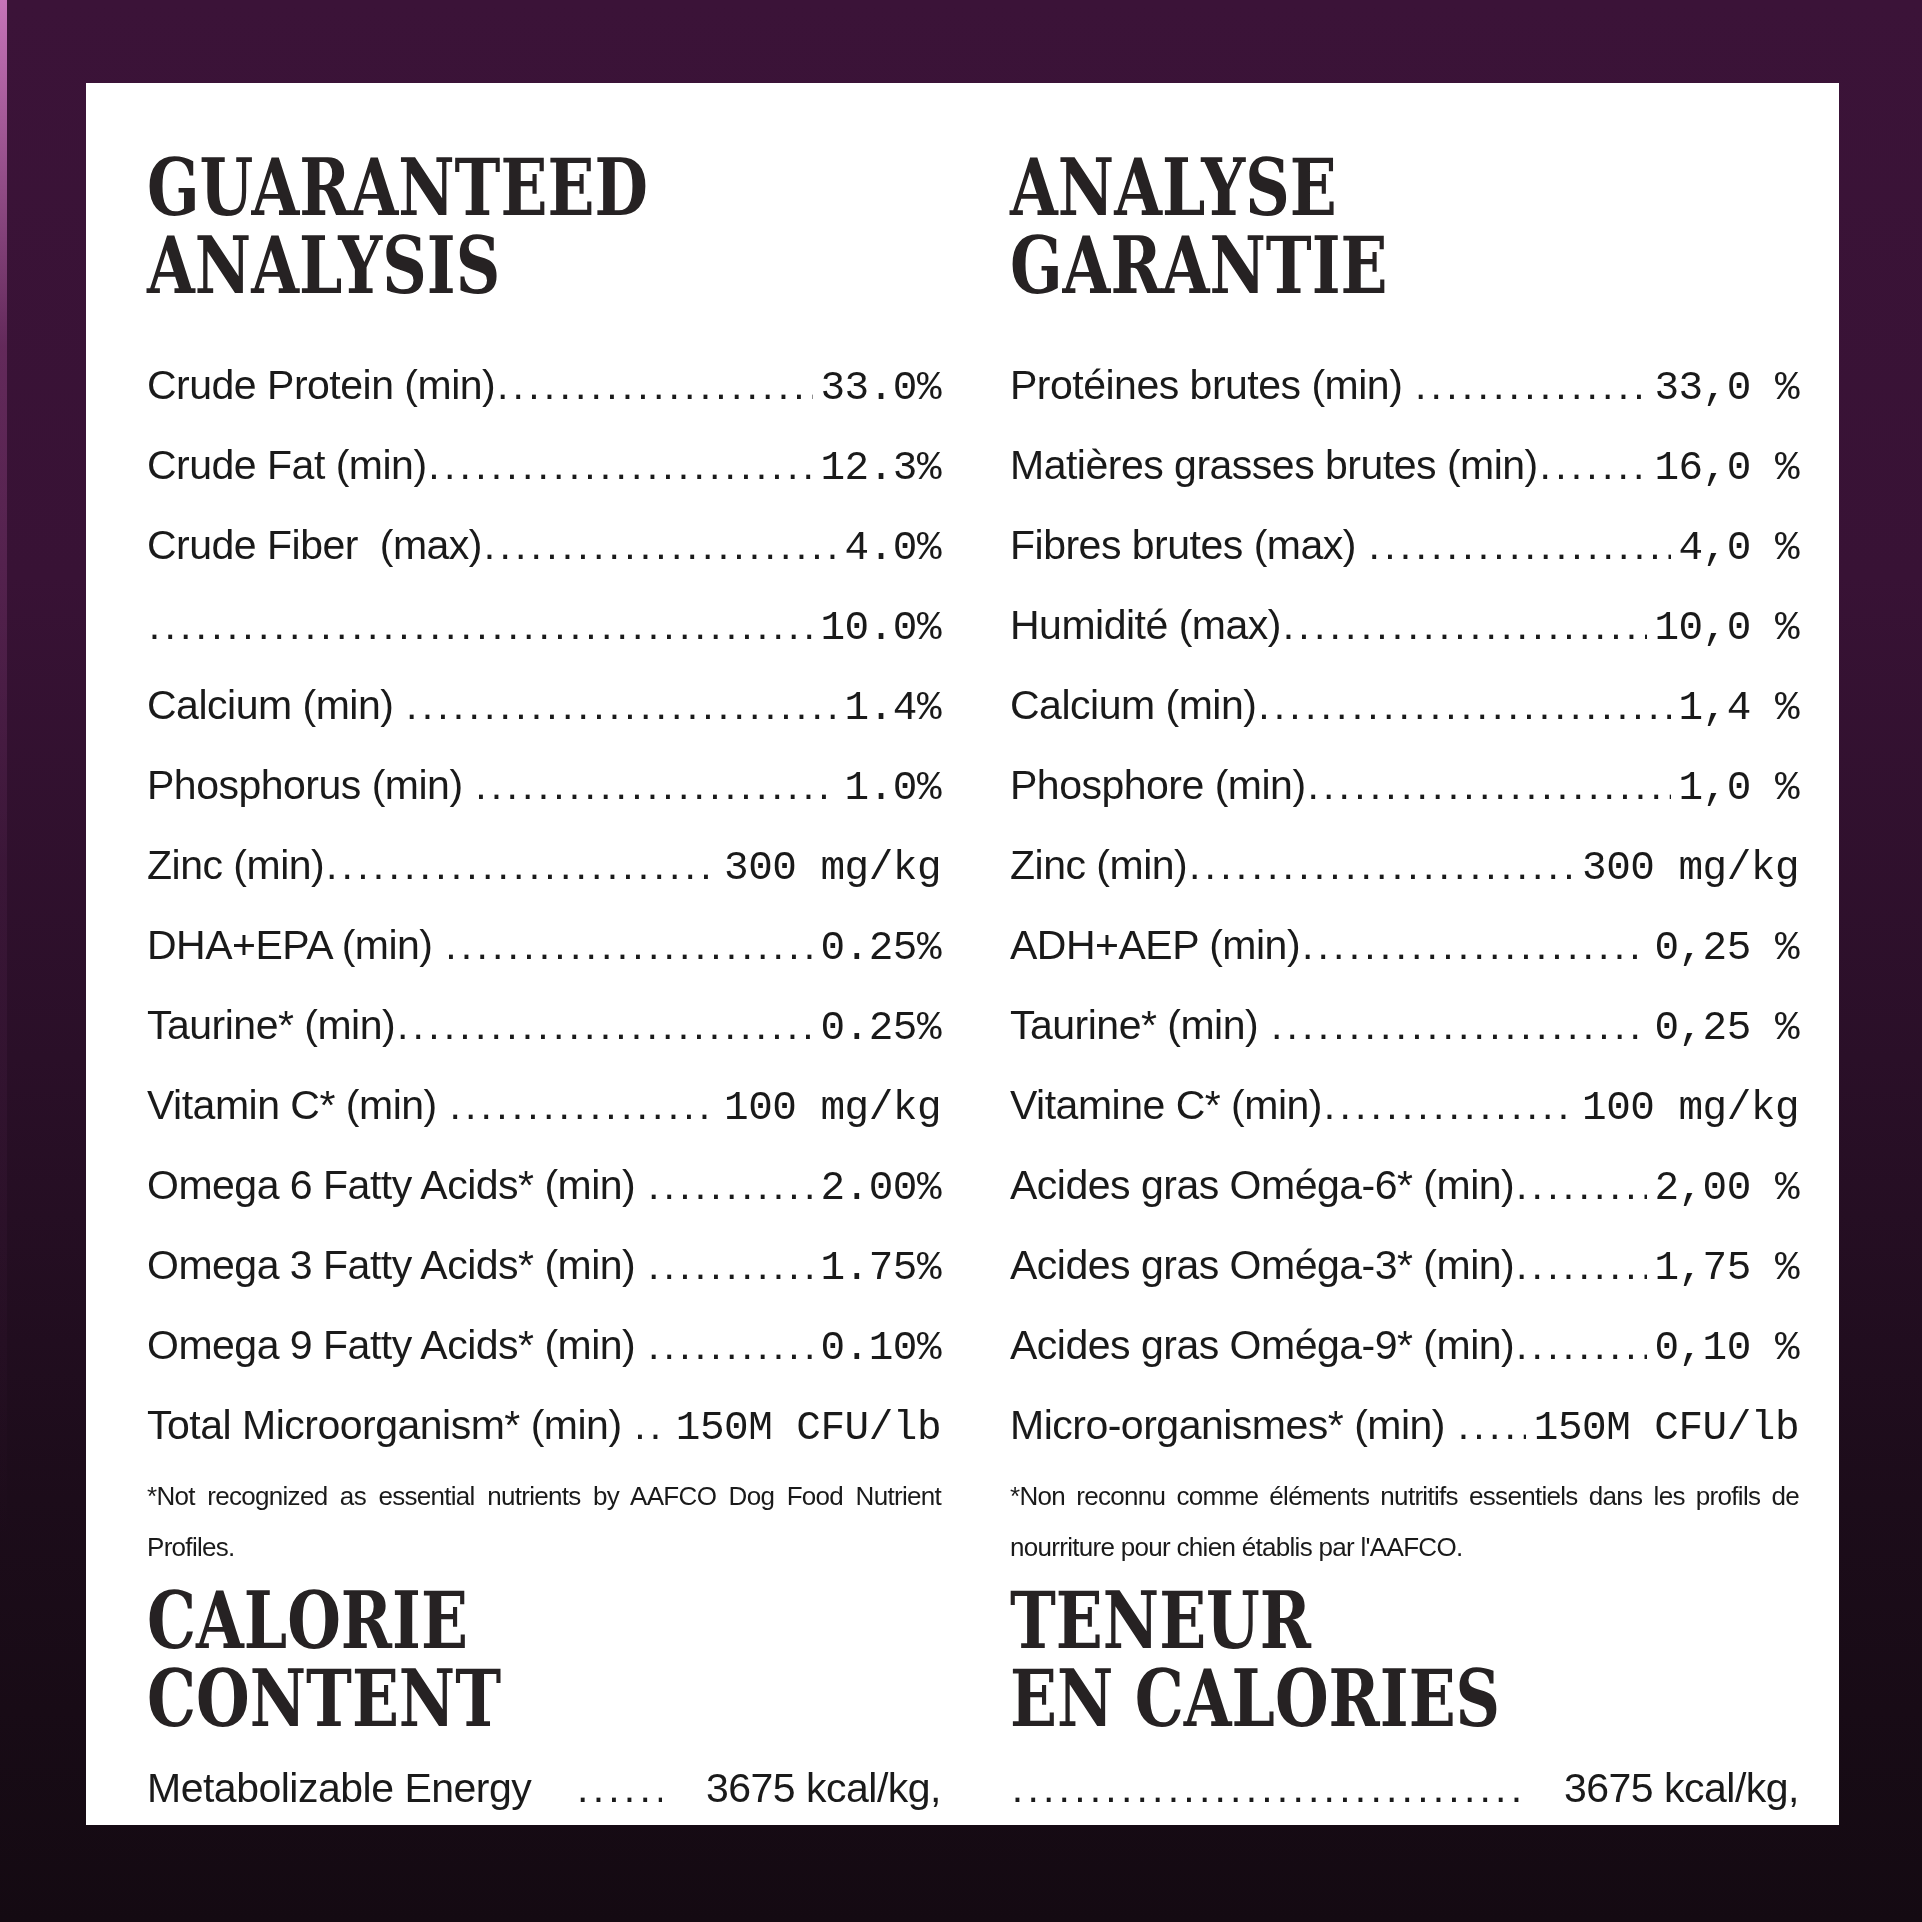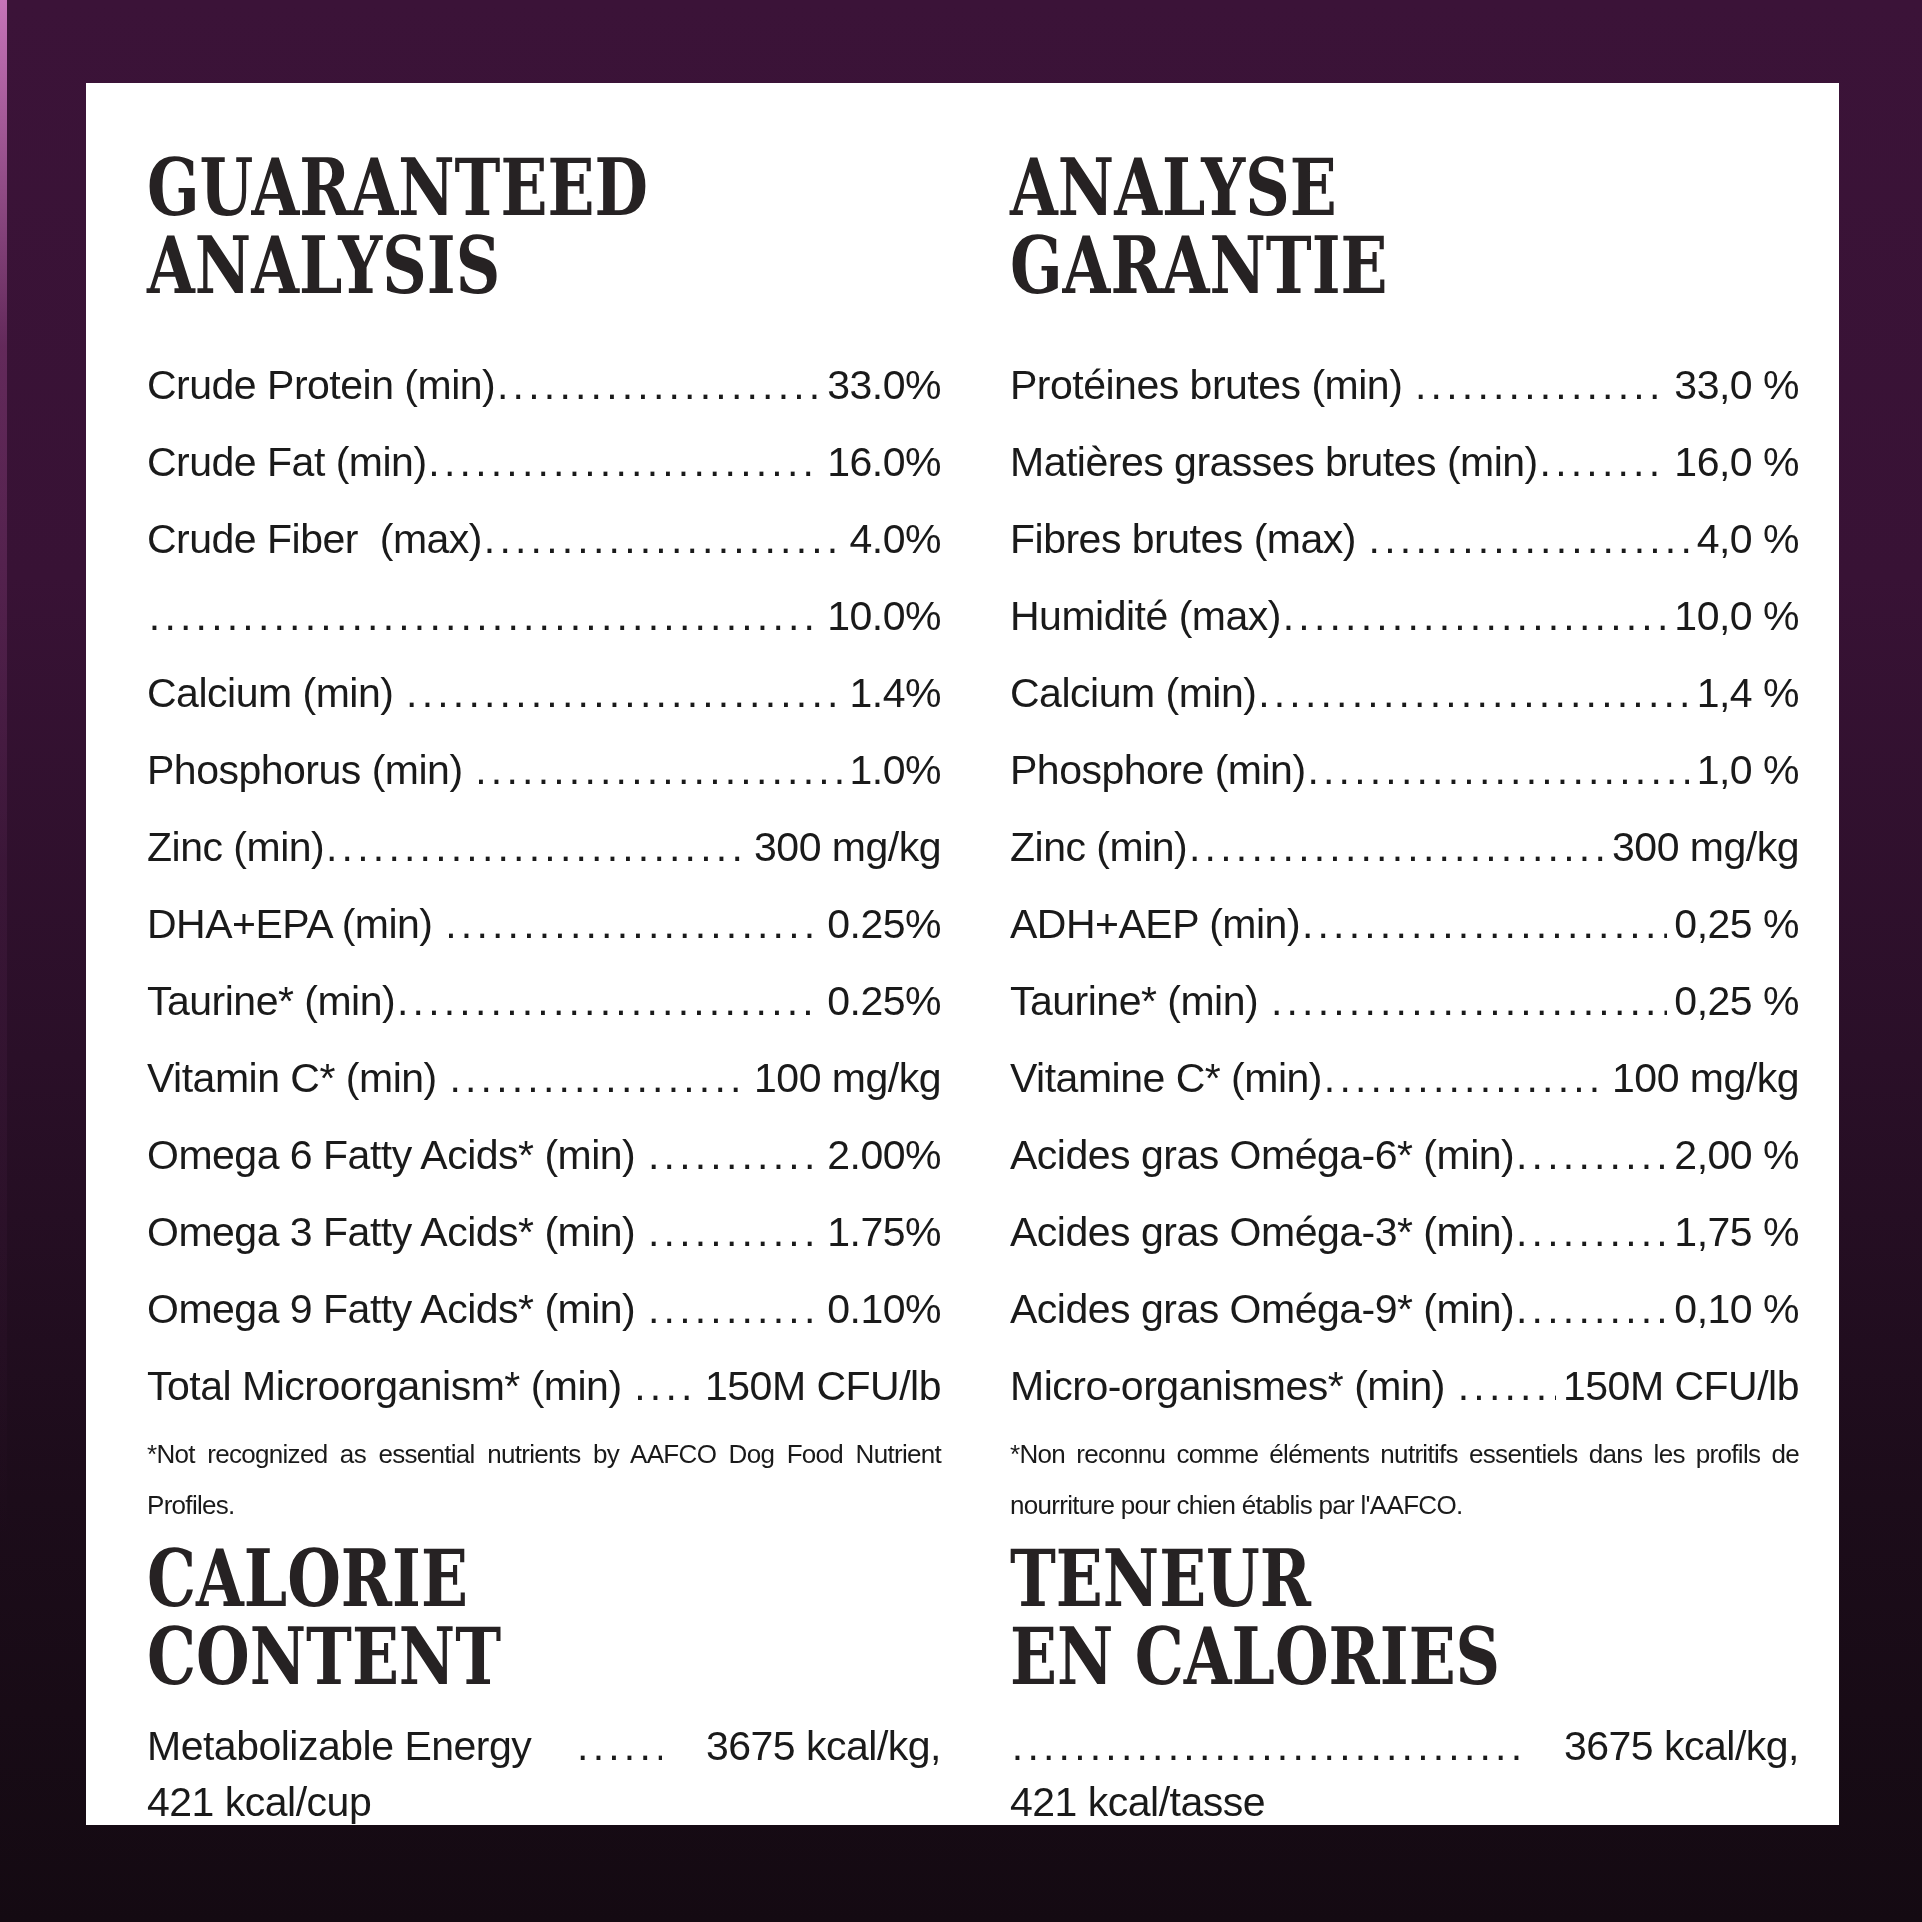--- a/index.html
+++ b/index.html
@@ -59,21 +59,21 @@
   .row .dots {
     flex: 1 1 auto;
     overflow: hidden;
     min-width: 22px;
     margin: 0 7.4px 0 1.8px;
   }
   .row .dots::after {
     content: "..................................................................................................................";
     letter-spacing: 4.2px;
   }
-  .row .val { flex: 0 0 auto; }
+  .row .val { flex: 0 0 auto; font-family: Liberation Mono, monospace; }
   .footnote {
     margin: 3.7px 0 0 0;
     font-size: 26px;
     line-height: 51px;
     letter-spacing: -0.7px;
     text-align: justify;
   }
   .calorie-title { margin: 9.2px 0 22px 0; }
   .energy-line1 {
     display: flex;
@@ -115,21 +115,21 @@
 
       <div class="rows">
         <div class="row">
             <span class="lbl">Crude Protein (min)</span>
             <span class="dots"></span>
             <span class="val">33.0%</span>
           </div>
         <div class="row">
             <span class="lbl">Crude Fat (min)</span>
             <span class="dots"></span>
-            <span class="val">16.0%</span>
+            <span class="val">12.3%</span>
           </div>
         <div class="row">
             <span class="lbl">Crude Fiber  (max)</span>
             <span class="dots"></span>
             <span class="val">4.0%</span>
           </div>
         <div class="row">
             <span class="dots"></span>
             <span class="val">10.0%</span>
           </div>

